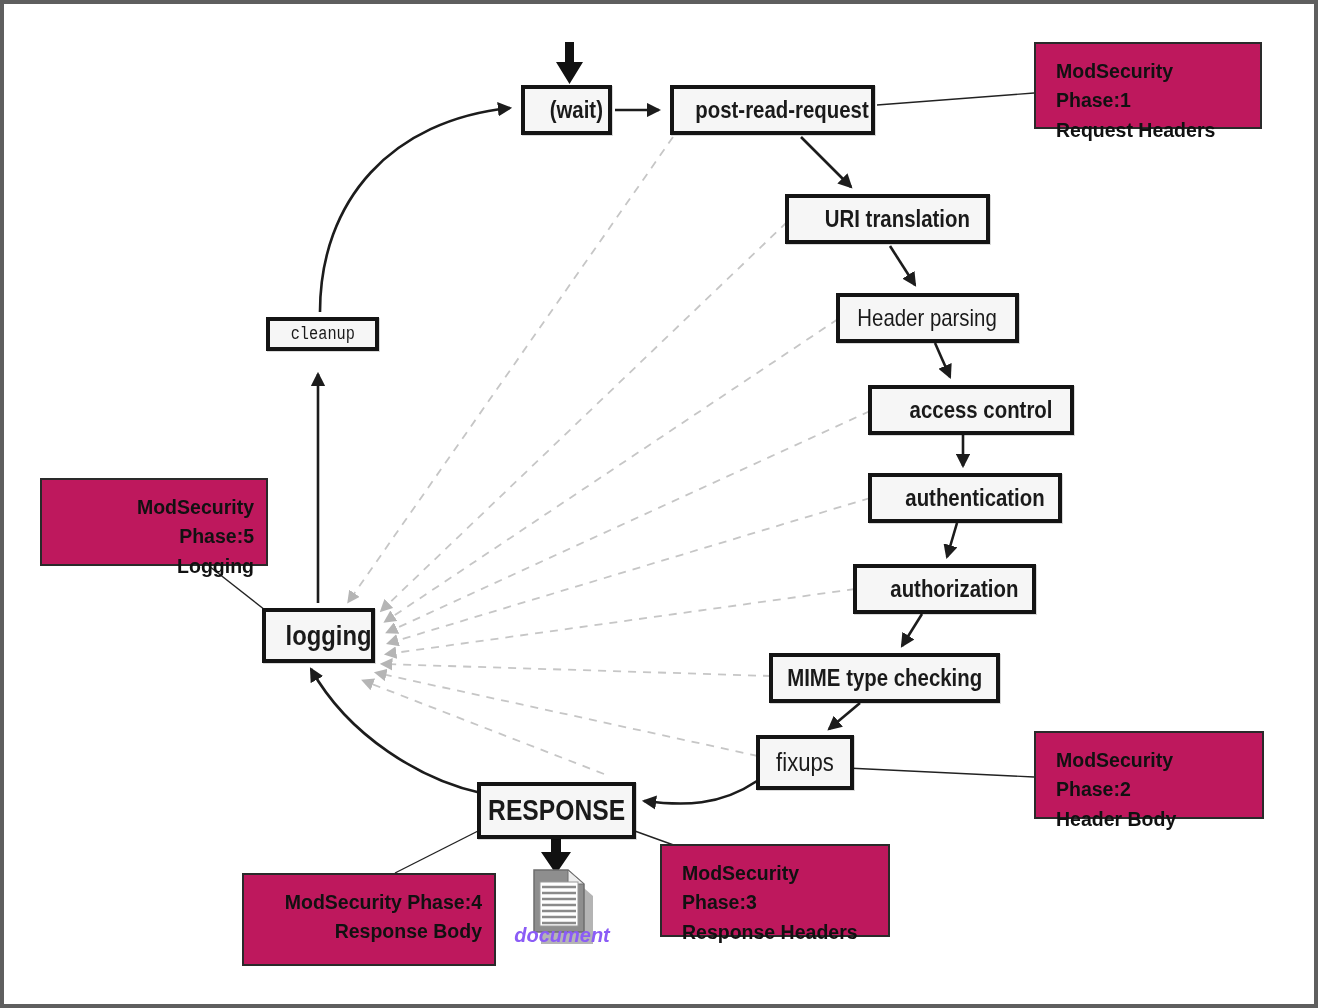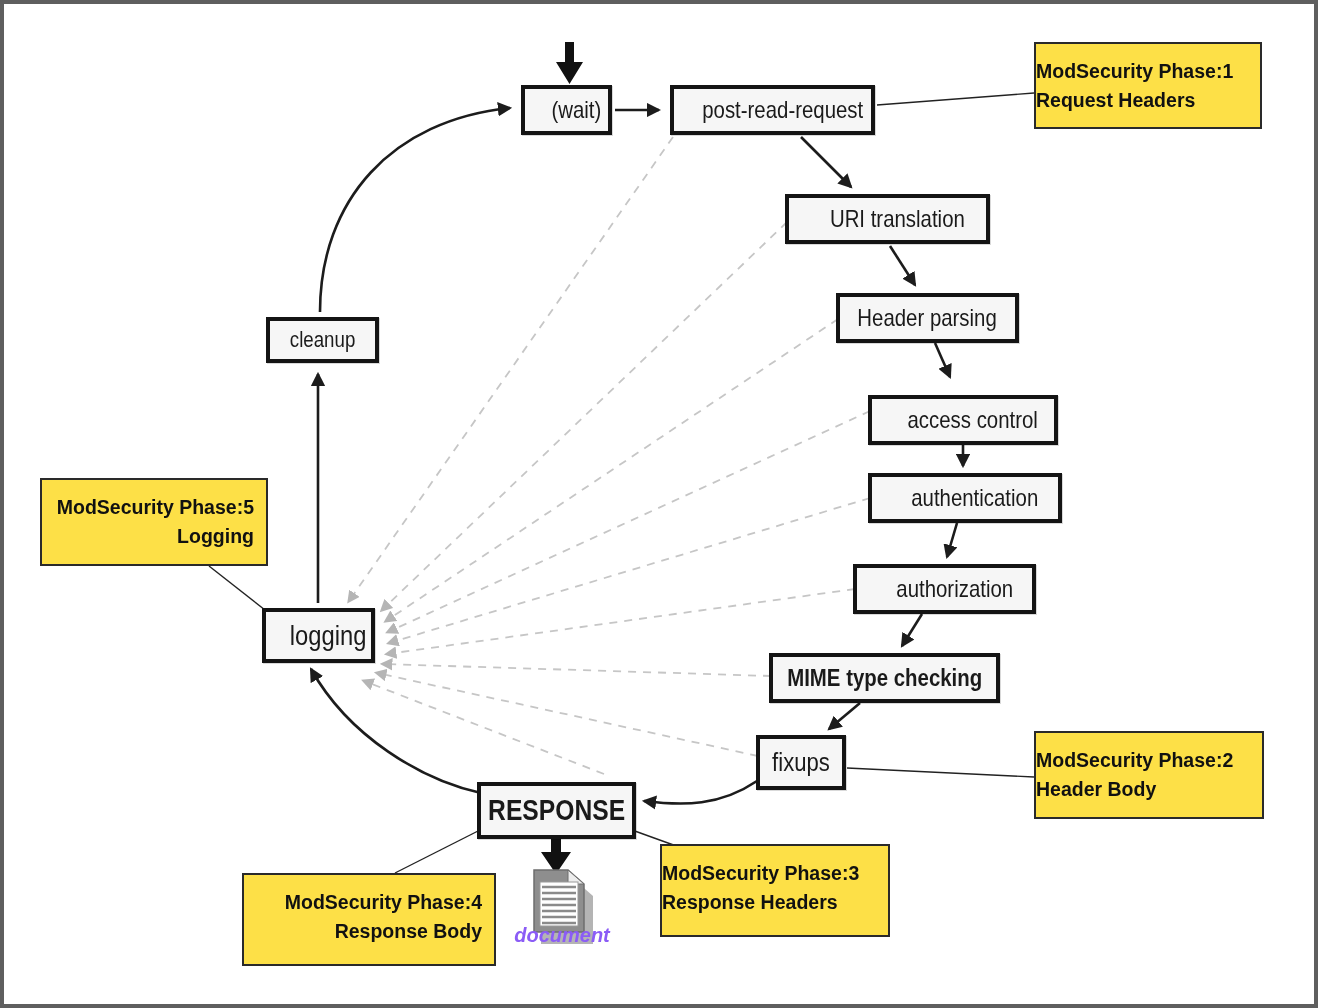--- a/index.html
+++ b/index.html
@@ -17,28 +17,28 @@
     position:absolute;
     background:#f6f6f6;
     border:4px solid #141414;
     box-sizing:border-box;
     display:flex;align-items:center;justify-content:center;
     color:#1a1a1a;
     font-size:24px;
     box-shadow:1px 1px 0 rgba(0,0,0,0.15);
   }
   .node span{display:inline-block;transform:scaleX(0.85);white-space:nowrap;}
-  .node.bold{font-weight:400;padding-left:20px;}
+  .node.bold{font-weight:700;padding-left:20px;}
   .node.big{font-size:29px;font-weight:700;}
   .annot{
     position:absolute;
-    background:#fde047;
+    background:#be185d;
     border:2px solid #2a2a2a;
     box-sizing:border-box;
-    padding:13px 12px 0 0;
+    padding:13px 12px 0 20px;
     font-weight:700;
     font-size:19.5px;
     line-height:1.5;
     color:#111;
   }
   .annot.right{text-align:right;}
   .doc-label{
     position:absolute;
     font-weight:700;font-style:italic;
     font-size:20px;color:#8b5cf6;
@@ -106,42 +106,42 @@
     </div>
   <div class="node bold" style="left:666px;top:81px;width:205px;height:50px;">
       <span>post-read-request</span>
     </div>
   <div class="node bold" style="left:781px;top:190px;width:205px;height:50px;">
       <span>URI translation</span>
     </div>
   <div class="node" style="left:832px;top:289px;width:183px;height:50px;">
       <span>Header parsing</span>
     </div>
-  <div class="node bold" style="left:864px;top:391px;width:190px;height:50px;">
+  <div class="node bold" style="left:864px;top:381px;width:206px;height:50px;">
       <span>access control</span>
     </div>
   <div class="node bold" style="left:849px;top:560px;width:183px;height:50px;">
       <span>authorization</span>
     </div>
   <div class="node bold" style="left:864px;top:469px;width:194px;height:50px;">
       <span>authentication</span>
     </div>
   <div class="node" style="left:765px;top:649px;width:231px;height:50px;font-weight:bold;">
       <span>MIME type checking</span>
     </div>
-  <div class="node" style="left:752px;top:731px;width:90px;height:55px;font-size:26px;">
+  <div class="node" style="left:752px;top:731px;width:98px;height:55px;font-size:26px;">
       <span>fixups</span>
     </div>
   <div class="node big" style="left:473px;top:778px;width:159px;height:57px;">
       <span>RESPONSE</span>
     </div>
   <div class="node bold" style="left:258px;top:604px;width:113px;height:55px;font-size:28px;">
       <span>logging</span>
     </div>
-  <div class="node" style="left:262px;top:313px;width:113px;height:46px;font-size:22px;">
+  <div class="node" style="left:262px;top:313px;width:113px;height:34px;font-size:18px;font-family:Liberation Mono, monospace;">
       <span>cleanup</span>
     </div>
 
   <div class="annot" style="left:1030px;top:38px;width:228px;height:87px;">
     <div>ModSecurity Phase:1</div>
     <div>Request Headers</div>
   </div>
   <div class="annot" style="left:1030px;top:727px;width:230px;height:88px;">
     <div>ModSecurity Phase:2</div>
     <div>Header Body</div>

